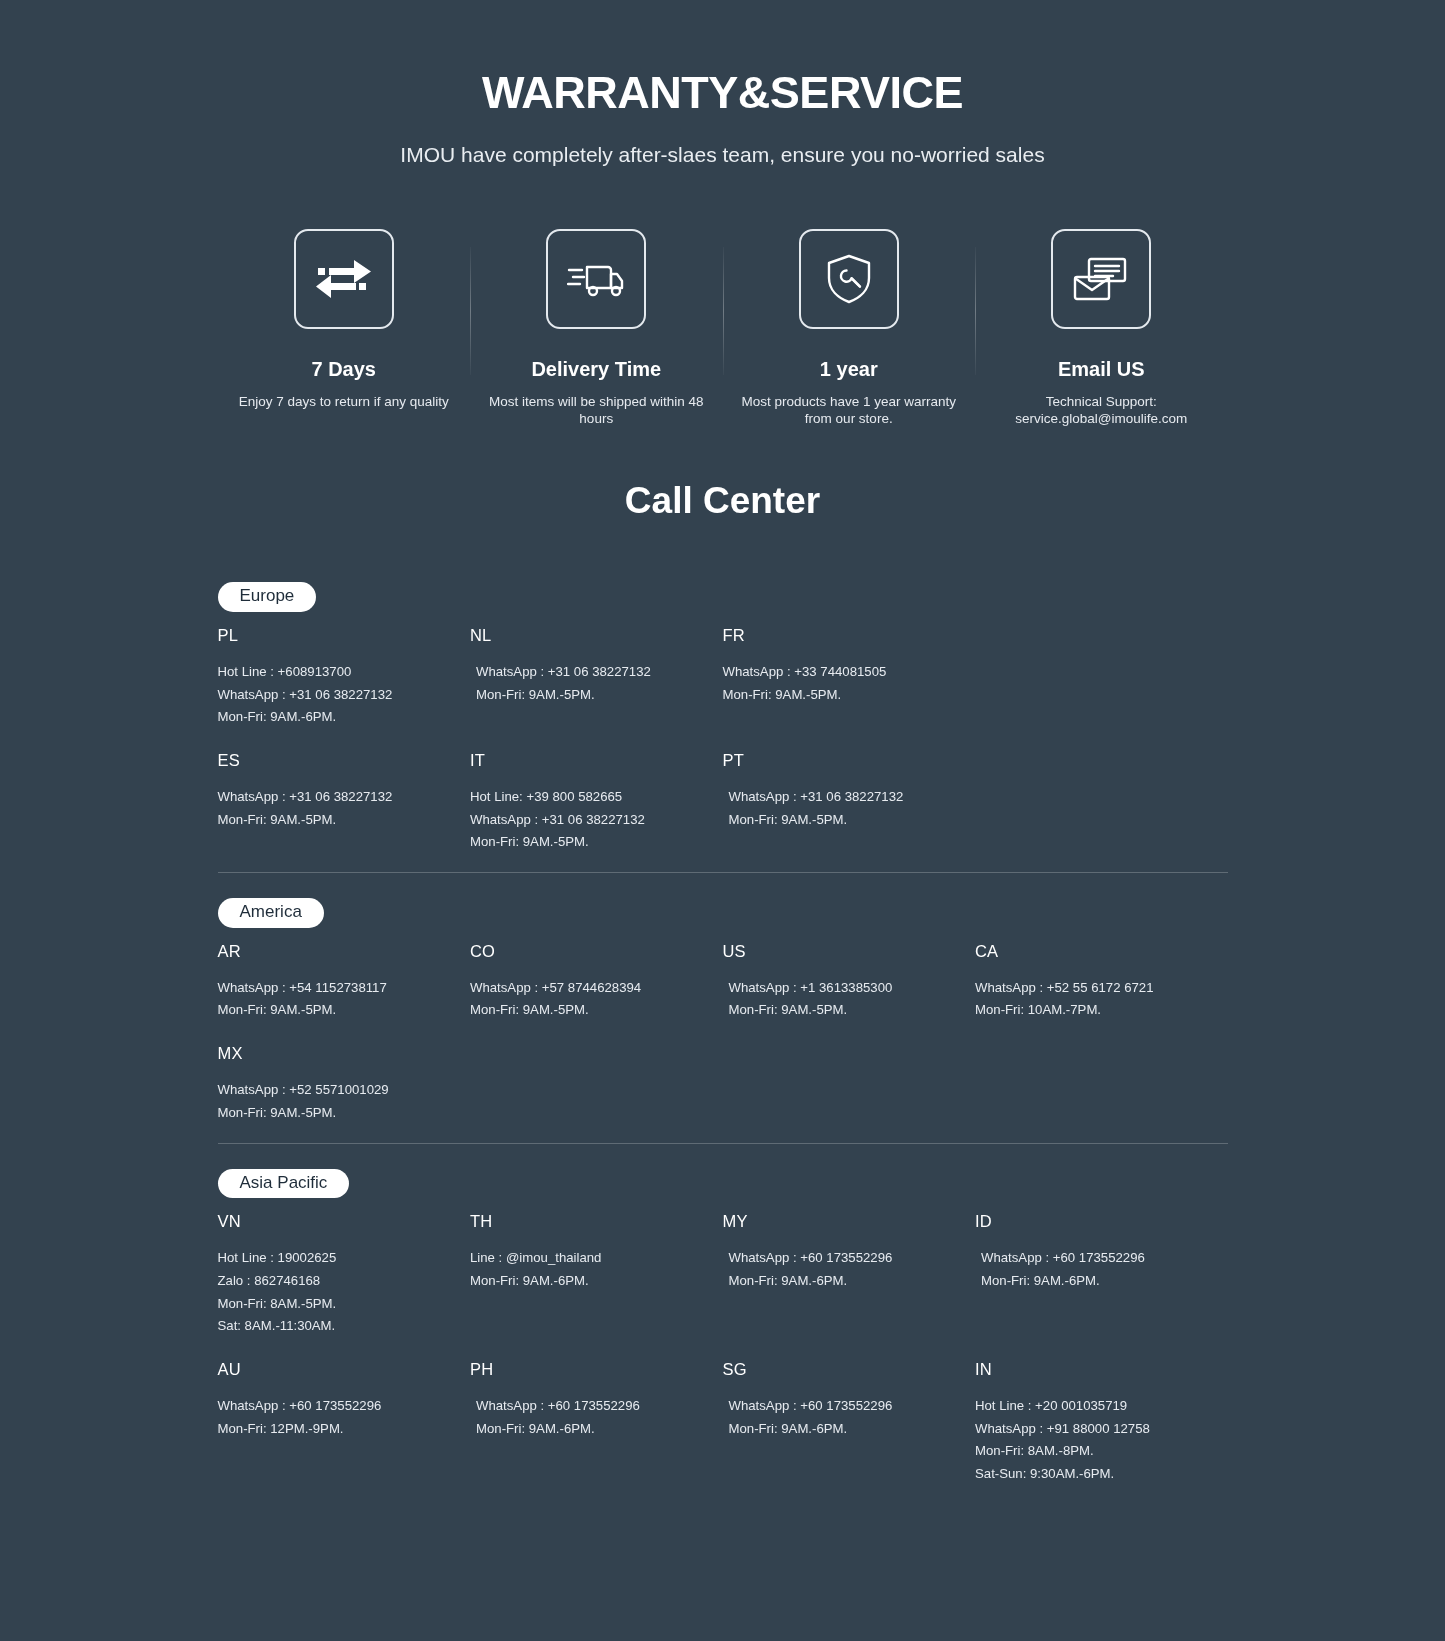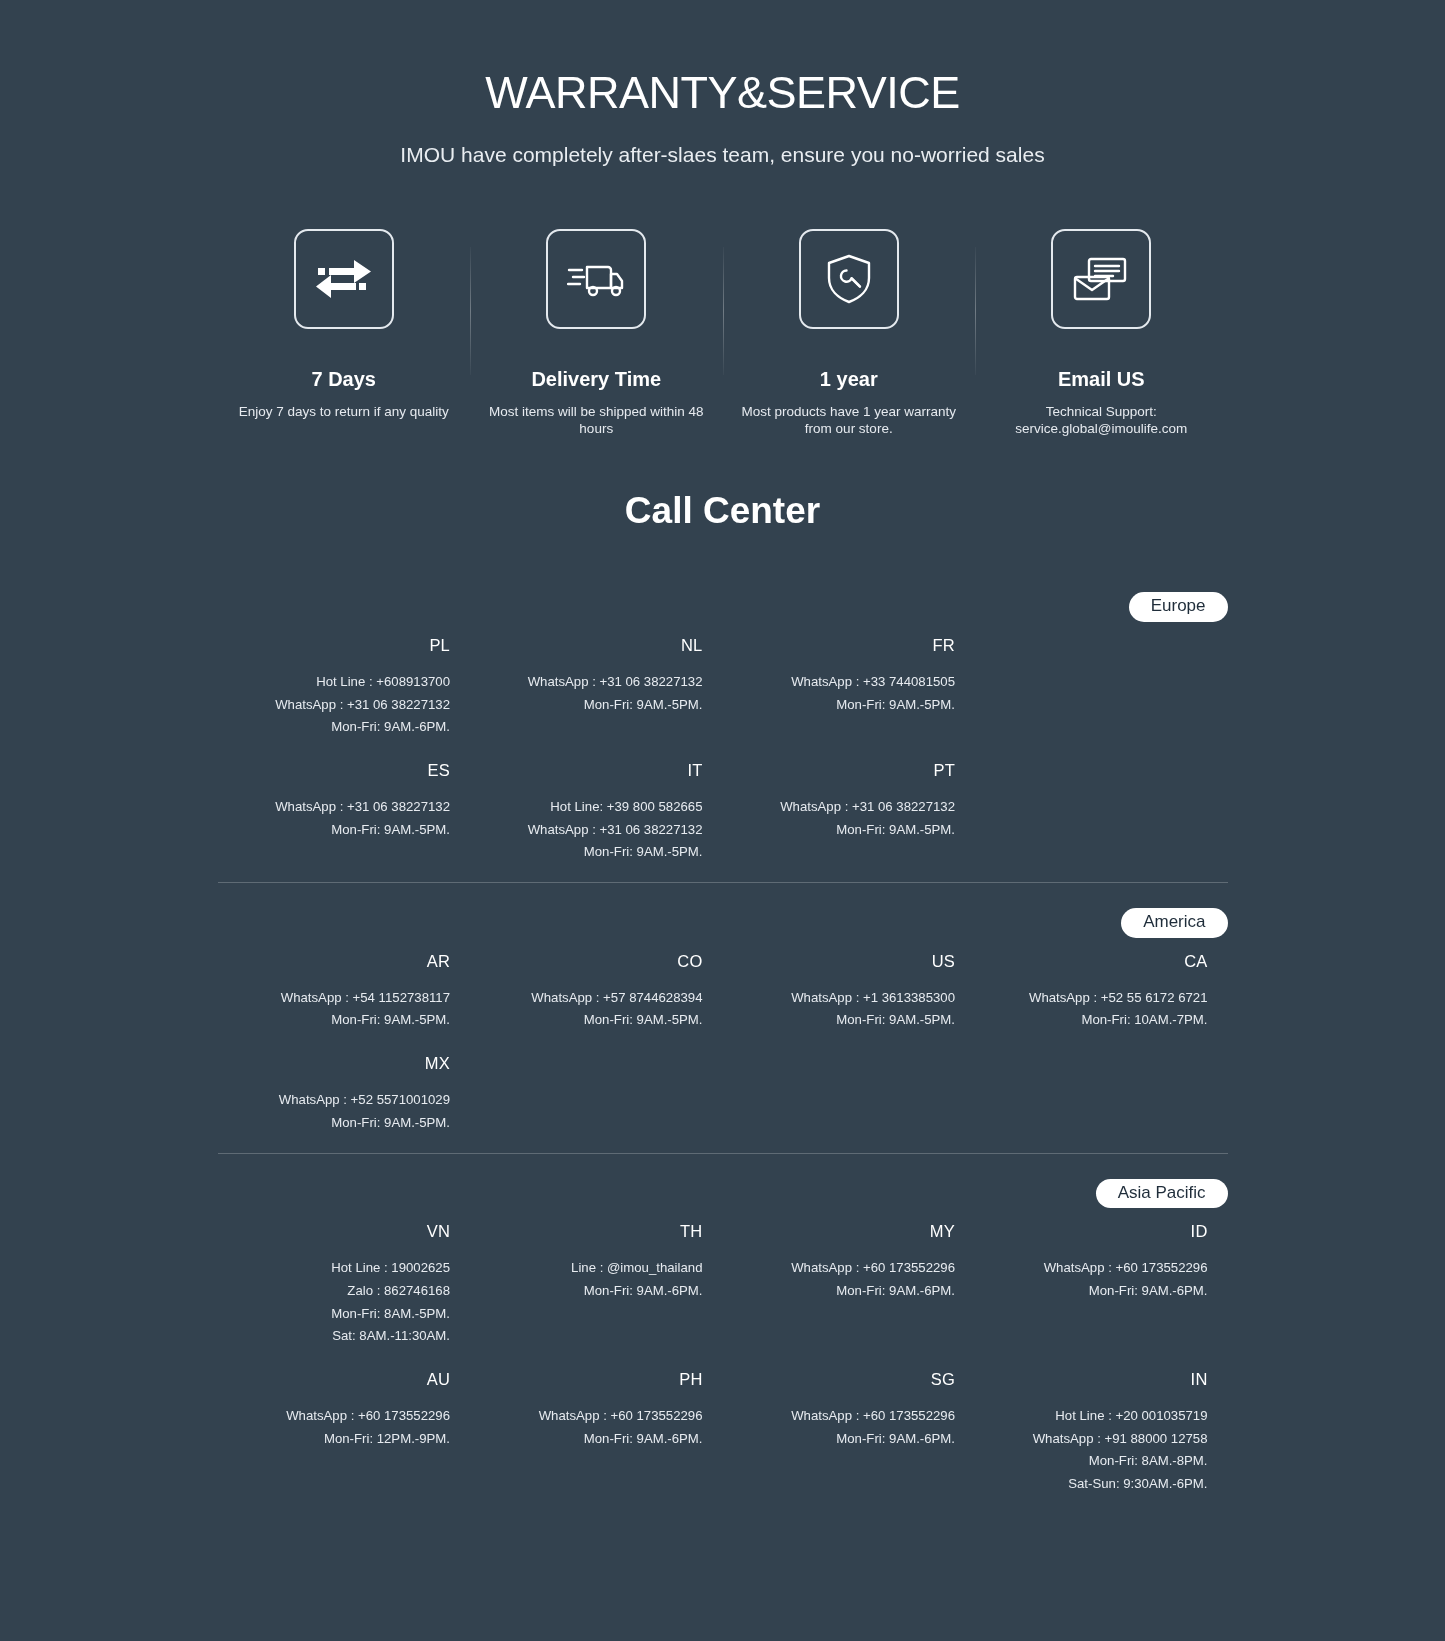--- a/index.html
+++ b/index.html
@@ -12,21 +12,21 @@
     color: #ffffff;
     -webkit-font-smoothing: antialiased;
   }
 
   .page { position: relative; width: 1445px; min-height: 1641px; }
 
   
   .hero { padding-top: 68px; text-align: center; }
   .hero-title {
     font-size: 45px;
-    font-weight: 400;
+    font-weight: 700;
     letter-spacing: -0.5px;
     color: #ffffff;
     line-height: 1.1;
   }
   .hero-sub {
     margin-top: 25px;
     font-size: 21px;
     font-weight: 400;
     color: #e9edf1;
   }
@@ -59,21 +59,21 @@
     height: 100px;
     margin: 0 auto;
     border: 2px solid #e4e9ee;
     border-radius: 14px;
     display: flex;
     align-items: center;
     justify-content: center;
   }
   .feature-icon svg { display: block; }
   .feature-title {
-    margin-top: 39px;
+    margin-top: 29px;
     font-size: 20px;
     font-weight: 700;
     color: #ffffff;
   }
   .feature-desc {
     margin-top: 12px;
     font-size: 13.5px;
     line-height: 1.32;
     color: #e6eaef;
     font-weight: 400;
@@ -86,21 +86,20 @@
     text-align: center;
     font-size: 37px;
     font-weight: 700;
     color: #ffffff;
   }
 
   .regions {
     width: 1010px;
     margin: 12px auto;
     margin-top: 60px;
-    text-align: right;
   }
 
   .region { position: relative; }
   .region-divider {
     height: 1px;
     background: rgba(255,255,255,0.22);
     margin: 18px 0 0 0;
   }
 
   .region-badge {

